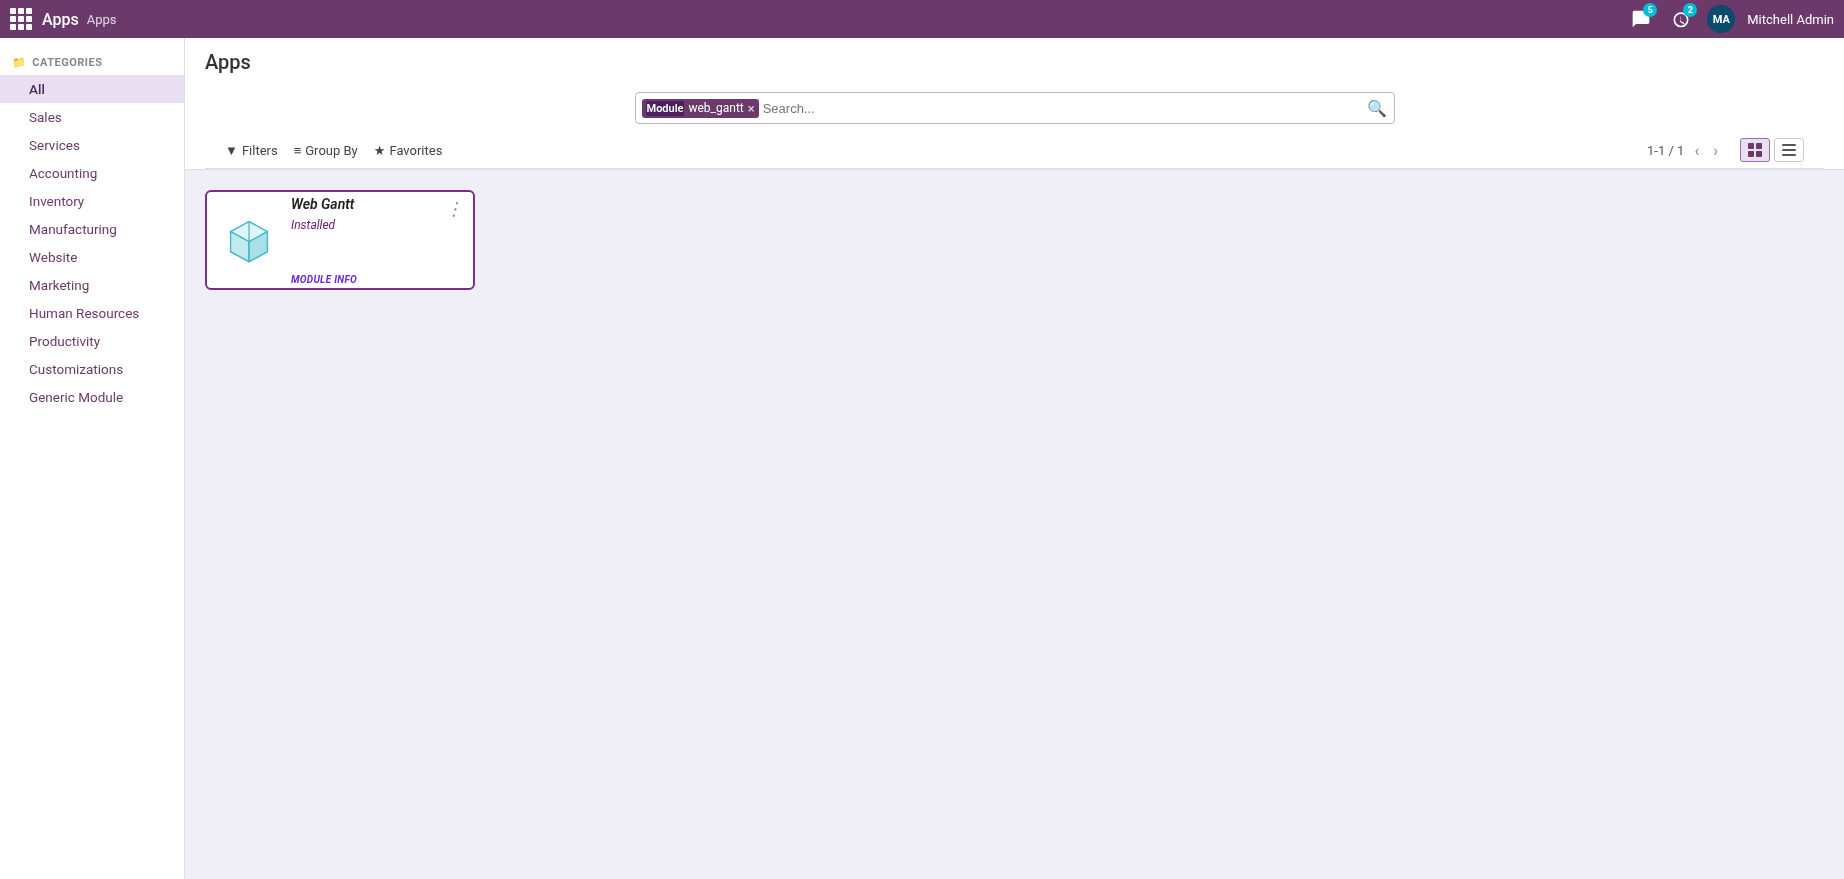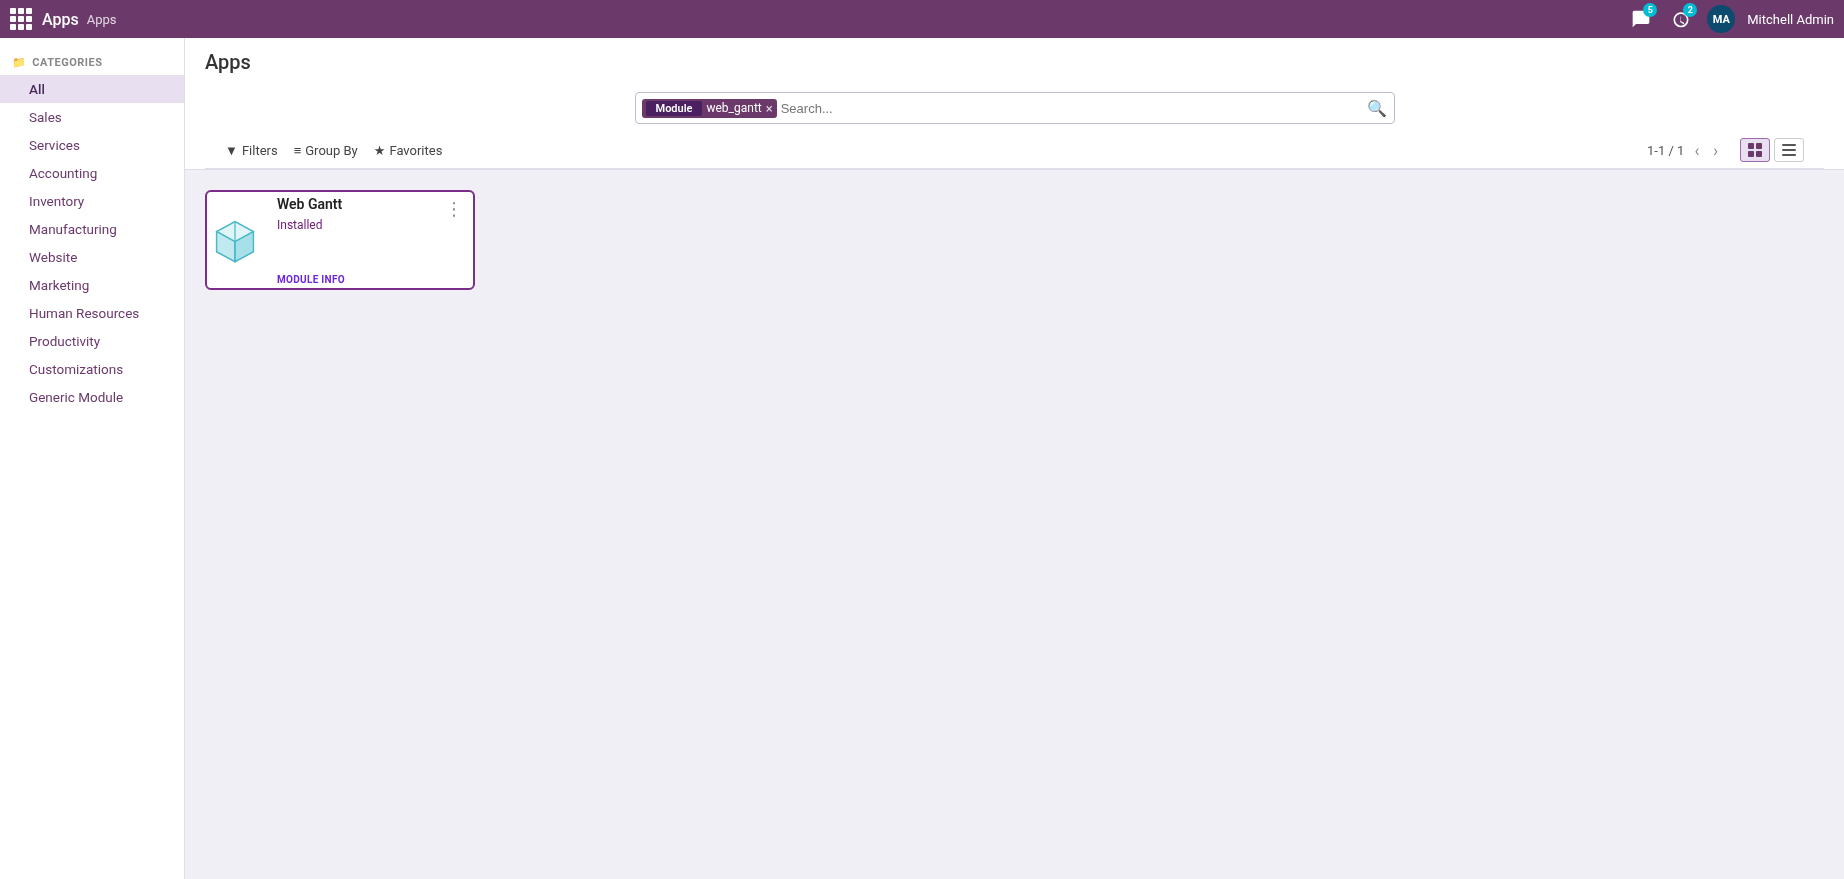--- a/index.html
+++ b/index.html
@@ -154,21 +154,21 @@
       background: #6b3a6b;
       color: white;
       border-radius: 3px;
       padding: 2px 4px;
       font-size: 12px;
       gap: 4px;
       margin-right: 4px;
     }
     .search-tag-label {
       background: #4a2060;
-      padding: 1px 10px;
+      padding: 1px 1px;
       border-radius: 2px;
       font-size: 11px;
       font-weight: 600;
     }
     .search-tag-value { font-size: 12px; }
     .search-tag-close {
       cursor: pointer;
       font-size: 13px;
       line-height: 1;
       opacity: 0.8;
@@ -250,22 +250,24 @@
 
     
     .app-card {
       width: 270px;
       height: 100px;
       background: white;
       border: 2px solid #7b2d8b;
       border-radius: 6px;
       display: flex;
       align-items: center;
+      padding: 14px;
       position: relative;
       cursor: pointer;
+      font-style: italic;
     }
     .app-card-icon {
       width: 56px;
       height: 56px;
       flex-shrink: 0;
       display: flex;
       align-items: center;
       justify-content: center;
       margin-right: 14px;
     }

